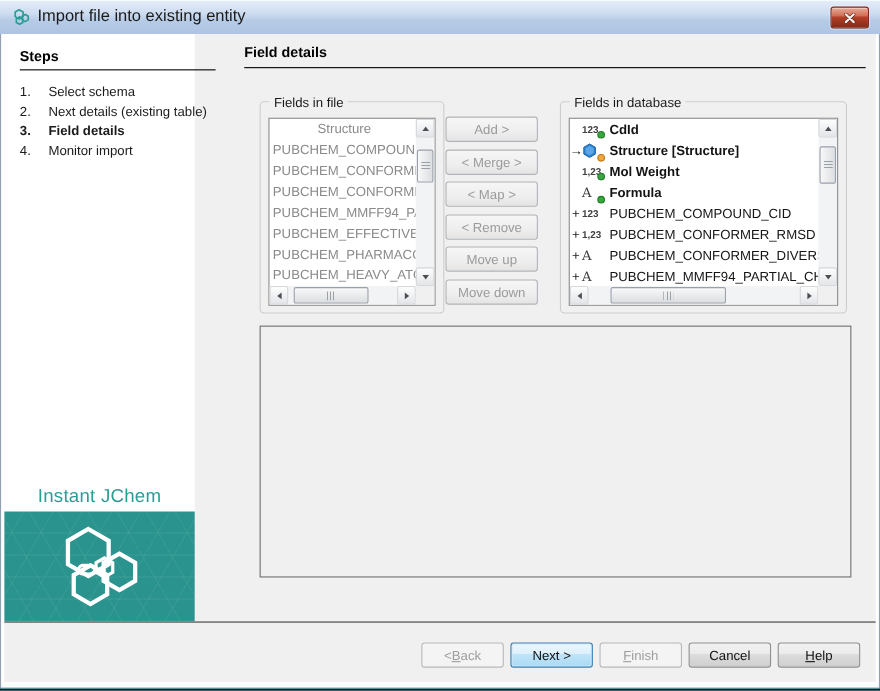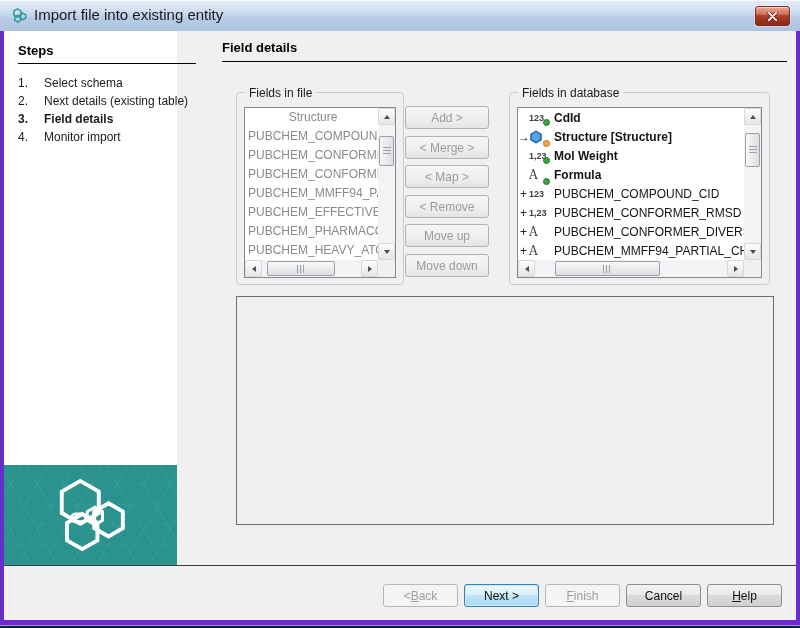--- a/index.html
+++ b/index.html
@@ -1,18 +1,18 @@
 <!DOCTYPE html>
 <html><head>
 <meta charset="utf-8">
 <style>
   * { margin:0; padding:0; box-sizing:border-box; }
   body { font-family:"Liberation Sans", sans-serif; background:#888; }
 
-  .window { position:relative; width:800px; height:628px; background:#6d28d9;
+  .window { position:relative; width:800px; height:628px; background:#ffffff;
             box-shadow: inset 0 0 0 1px rgba(55,80,110,.55); overflow:hidden;padding-left:20px; }
 
   
   .titlebar { position:absolute; left:0; top:0; right:0; height:31px;
     background:linear-gradient(#e6eefa, #cddcf0 40%, #b6cbe6 60%, #aec4e1);
     box-shadow: inset 0 1px 0 rgba(255,255,255,.65); }
   .title-icon { position:absolute; left:11px; top:8px; width:17px; height:15px; }
   .title-text { position:absolute; left:34px; top:6px; font-size:15px; color:#1a1a1a; white-space:nowrap; }
   .close-btn { position:absolute; right:10px; top:6px; width:35px; height:20px;
     border:1px solid #7e2a1c; border-radius:3px;
@@ -152,20 +152,21 @@
         </div>
         <div class="step-row step-bold">
           <div class="step-num">3.</div>
           <div class="step-label">Field details</div>
         </div>
         <div class="step-row">
           <div class="step-num">4.</div>
           <div class="step-label">Monitor import</div>
         </div>
       </div>
+      <div class="brand">Instant JChem</div>
       <div class="banner">
         <svg width="88" height="76" viewBox="0 0 90 78" fill="none" stroke="#ffffff">
           <polygon points="34,4 53,15 53,37 34,48 15,37 15,15" stroke-width="4"></polygon>
           <polygon points="63,27 77.7,35.5 77.7,52.5 63,61 48.3,52.5 48.3,35.5" stroke-width="4"></polygon>
           <polygon points="36,38 51.6,47 51.6,65 36,74 20.4,65 20.4,47" stroke-width="4"></polygon>
           <polygon points="49,31 56.8,35.5 56.8,44.5 49,49 41.2,44.5 41.2,35.5" stroke-width="3"></polygon>
           <rect x="25" y="38" width="15" height="8" rx="4" stroke-width="3"></rect>
         </svg>
       </div>
     </div>

